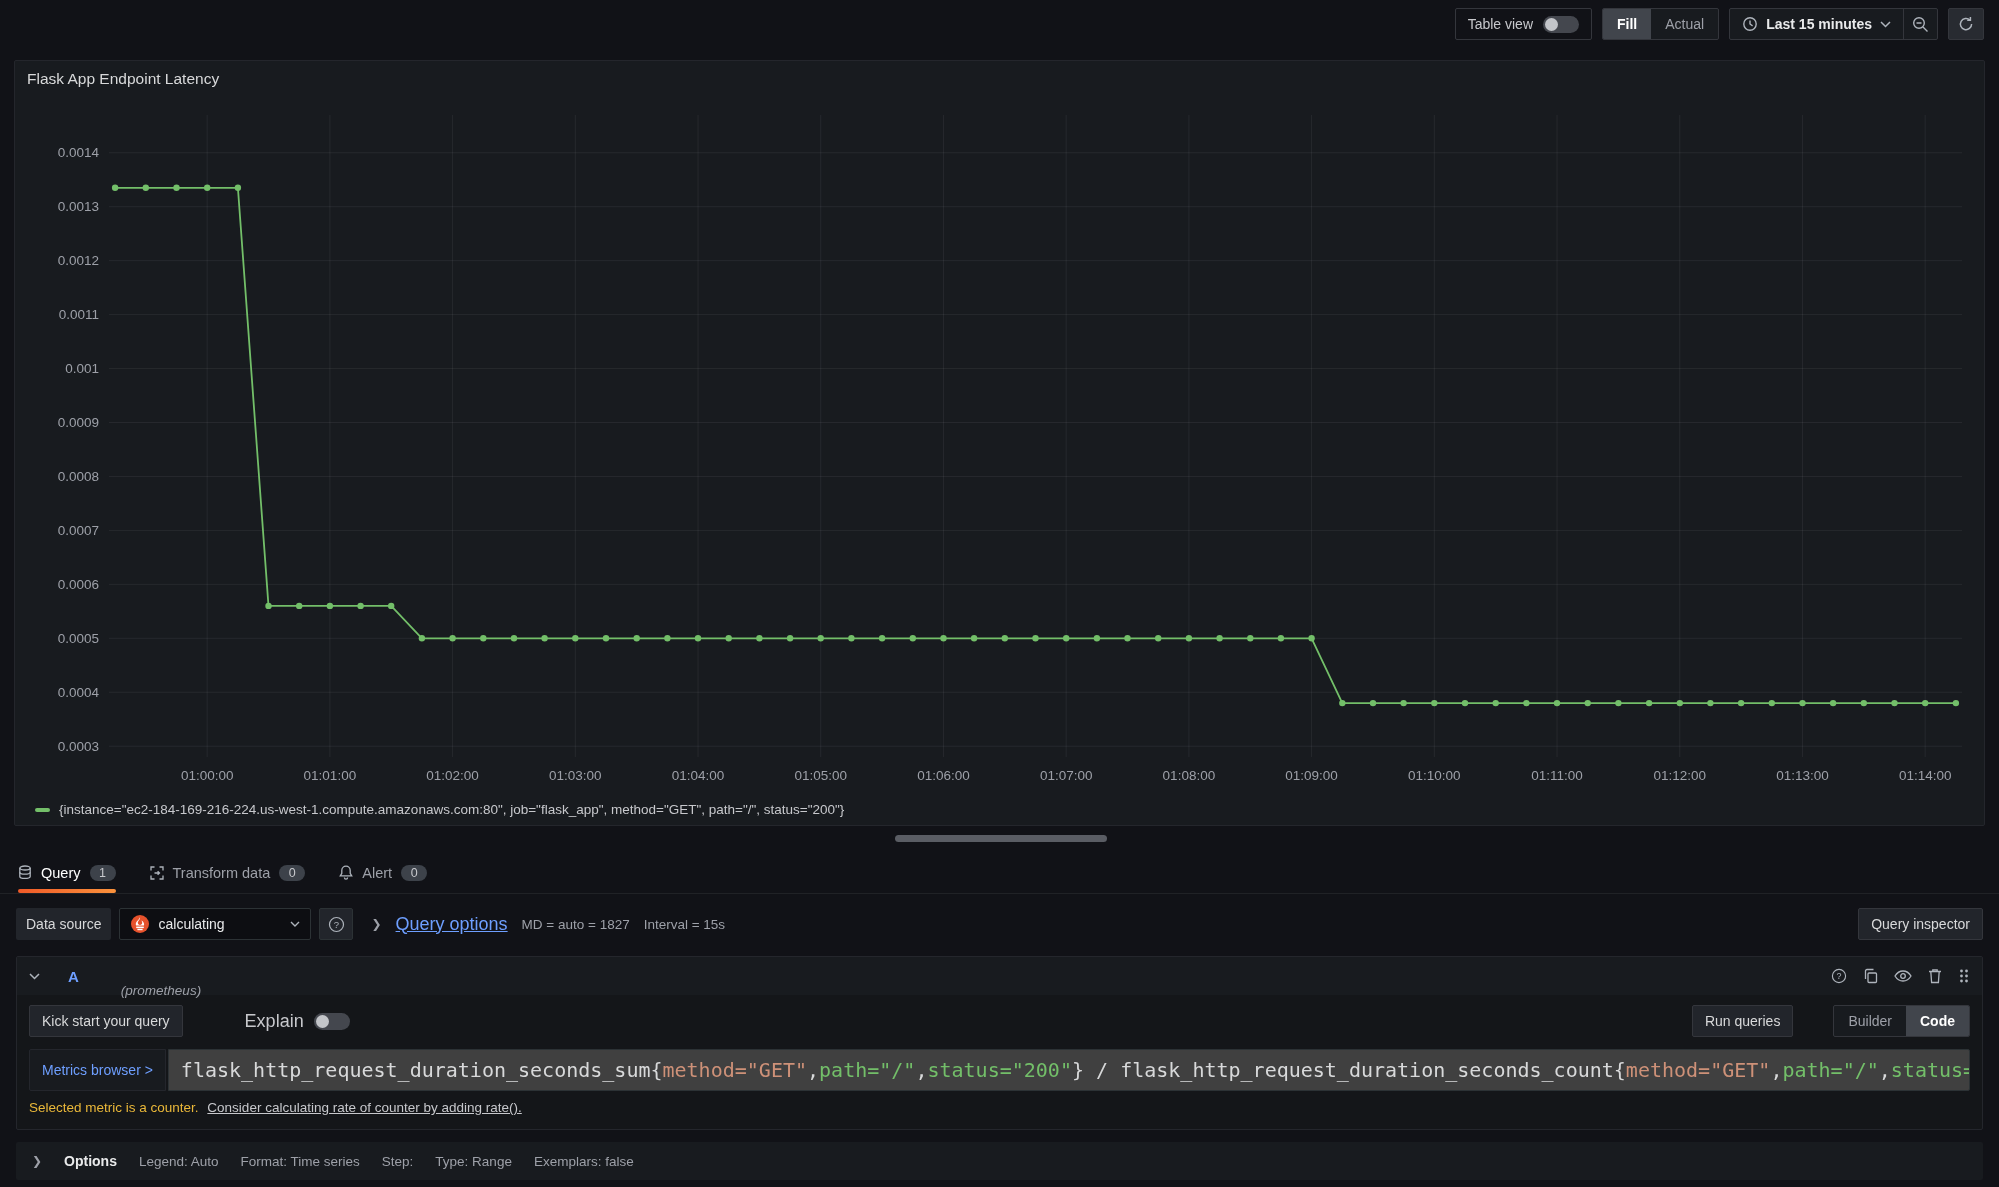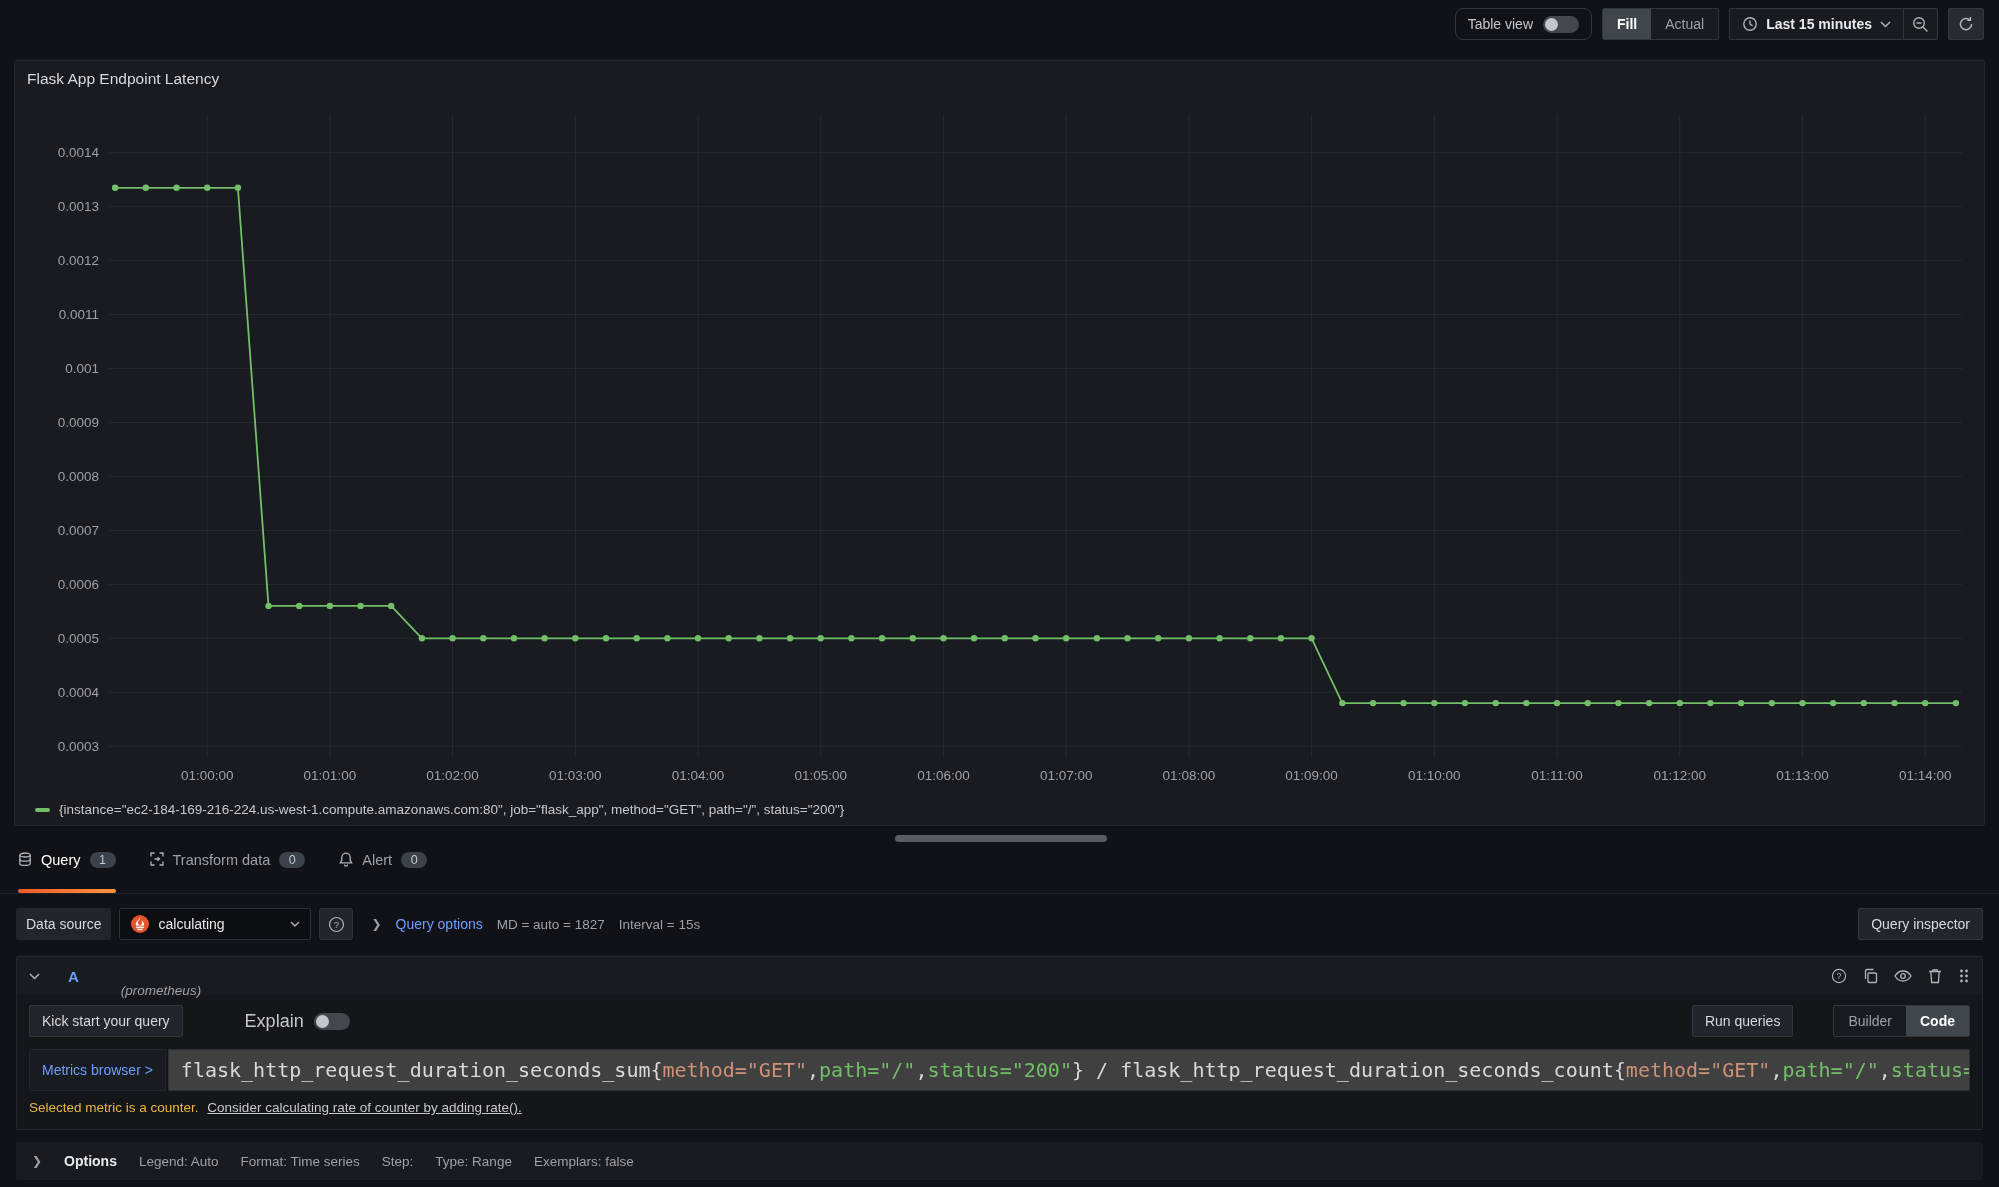--- a/index.html
+++ b/index.html
@@ -4,21 +4,21 @@
 <style>
   * { margin:0; padding:0; box-sizing:border-box; }
   html,body { width:1999px; height:1187px; background:#111217; color:#d8d9da;
               font-family:"Liberation Sans",sans-serif; font-size:14px; overflow:hidden; }
   .icon { display:inline-flex; align-items:center; justify-content:center; color:#aeb4bc; }
   svg { display:block; }
 
   
   .topbar { height:48px; display:flex; align-items:center; justify-content:flex-end; gap:10px; padding:0 15px; }
   .tb-box { display:flex; align-items:center; gap:10px; height:32px; padding:0 12px;
-            border:1px solid #34363c; border-radius:8px; color:#c7c8cc; font-size:14px; }
+            border:1px solid #34363c; border-radius:2px; color:#c7c8cc; font-size:14px; }
   .toggle { width:36px; height:17px; border-radius:9px; background:#44474e; position:relative; cursor:pointer; }
   .toggle::after { content:''; position:absolute; left:2px; top:2px; width:13px; height:13px; border-radius:50%; background:#c3c5c9; }
   .seg-group { display:flex; height:32px; border:1px solid #34363c; border-radius:2px; overflow:hidden; background:#181b1f; }
   .seg { padding:0 14px; display:flex; align-items:center; color:#9da0a8; font-size:14px; background:transparent; border:none; cursor:pointer; font-family:inherit; }
   .seg.active { background:#41454c; color:#ffffff; font-weight:700; }
   .time-group { display:flex; height:32px; border:1px solid #34363c; border-radius:2px; overflow:hidden; background:#181b1f; }
   .time-btn { display:flex; align-items:center; gap:8px; padding:0 12px; background:transparent; border:none;
               color:#e9eaeb; font-weight:700; font-size:14px; cursor:pointer; font-family:inherit; }
   .icon-btn { width:34px; height:30px; display:flex; align-items:center; justify-content:center;
               background:transparent; border:none; border-left:1px solid #34363c; color:#c7c8cc; cursor:pointer; }
@@ -36,36 +36,36 @@
   .series-point { fill:#73BF69; }
   .legend-row { position:absolute; left:20px; bottom:8px; display:flex; align-items:center; gap:9px; }
   .legend-dash { width:15px; height:4px; border-radius:2px; background:#73BF69; }
   .legend-text { font-size:13.5px; color:#c7c8cc; }
 
   .scroll-thumb { position:absolute; top:835px; left:895px; width:212px; height:7px; border-radius:4px; background:#5a5d64; cursor:grab; }
 
   
   .editor { position:absolute; top:852px; left:0; width:100%; }
   .tabs { display:flex; align-items:center; gap:34px; height:42px; padding:0 18px; border-bottom:1px solid #202226; }
-  .tab { display:flex; align-items:flex-start; gap:9px; height:100%; position:relative; cursor:pointer; color:#9da0a8; font-size:14.5px; }
+  .tab { display:flex; align-items:center; gap:9px; height:100%; position:relative; cursor:pointer; color:#9da0a8; font-size:14.5px; }
   .tab.active { color:#ffffff; font-weight:500; }
   .tab.active::after { content:''; position:absolute; left:0; right:0; bottom:0; height:4px; border-radius:2px;
                        background:linear-gradient(90deg,#f05a28,#fb923c); }
   .badge { min-width:26px; padding:1px 9px; border-radius:10px; background:#3d424a; color:#c7c8cc; font-size:12.5px; text-align:center; }
 
   .ds-row { display:flex; align-items:center; gap:8px; padding:14px 16px 0; }
   .inline-label { height:32px; display:flex; align-items:center; padding:0 10px; background:#22252b; border-radius:2px; color:#d8d9da; font-size:14px; }
   .ds-select { width:192px; height:32px; display:flex; align-items:center; gap:8px; padding:0 10px;
                background:#0d0e12; border:1px solid #2c3235; border-radius:2px; cursor:pointer; }
   .ds-select .name { flex:1; color:#e9eaeb; font-size:14px; }
   .sq-btn { width:34px; height:32px; display:flex; align-items:center; justify-content:center;
             background:#22252b; border:1px solid #2c3235; border-radius:2px; color:#c7c8cc; cursor:pointer; }
   .qo-group { display:flex; align-items:center; gap:14px; margin-left:10px; }
   .chev { color:#9da0a8; font-size:12px; }
-  .link-blue { color:#6e9fff; font-size:14px; cursor:pointer; }
+  .link-blue { color:#6e9fff; font-size:18px; cursor:pointer;text-decoration:underline; }
   .dim { color:#9da0a8; font-size:13.5px; }
   .spacer { flex:1; }
   .btn { height:32px; padding:0 12px; display:flex; align-items:center; background:#22252b; border:1px solid #34363c;
          border-radius:2px; color:#d8d9da; font-size:14px; cursor:pointer; font-family:inherit; }
 
   .query-container { margin:16px 16px 0; border:1px solid #24262c; border-radius:2px; background:#141619; }
   .qc-header { height:38px; display:flex; align-items:center; gap:14px; padding:0 12px; background:#181b1f; }
   .ref-id { color:#6e9fff; font-weight:700; font-size:15px; margin-left:14px; }
   .ds-hint { color:#9da0a8; font-style:italic; font-size:13.5px; margin-left:28px;margin-top:28px; }
   .qc-icons { display:flex; align-items:center; gap:16px; color:#9da0a8; }

